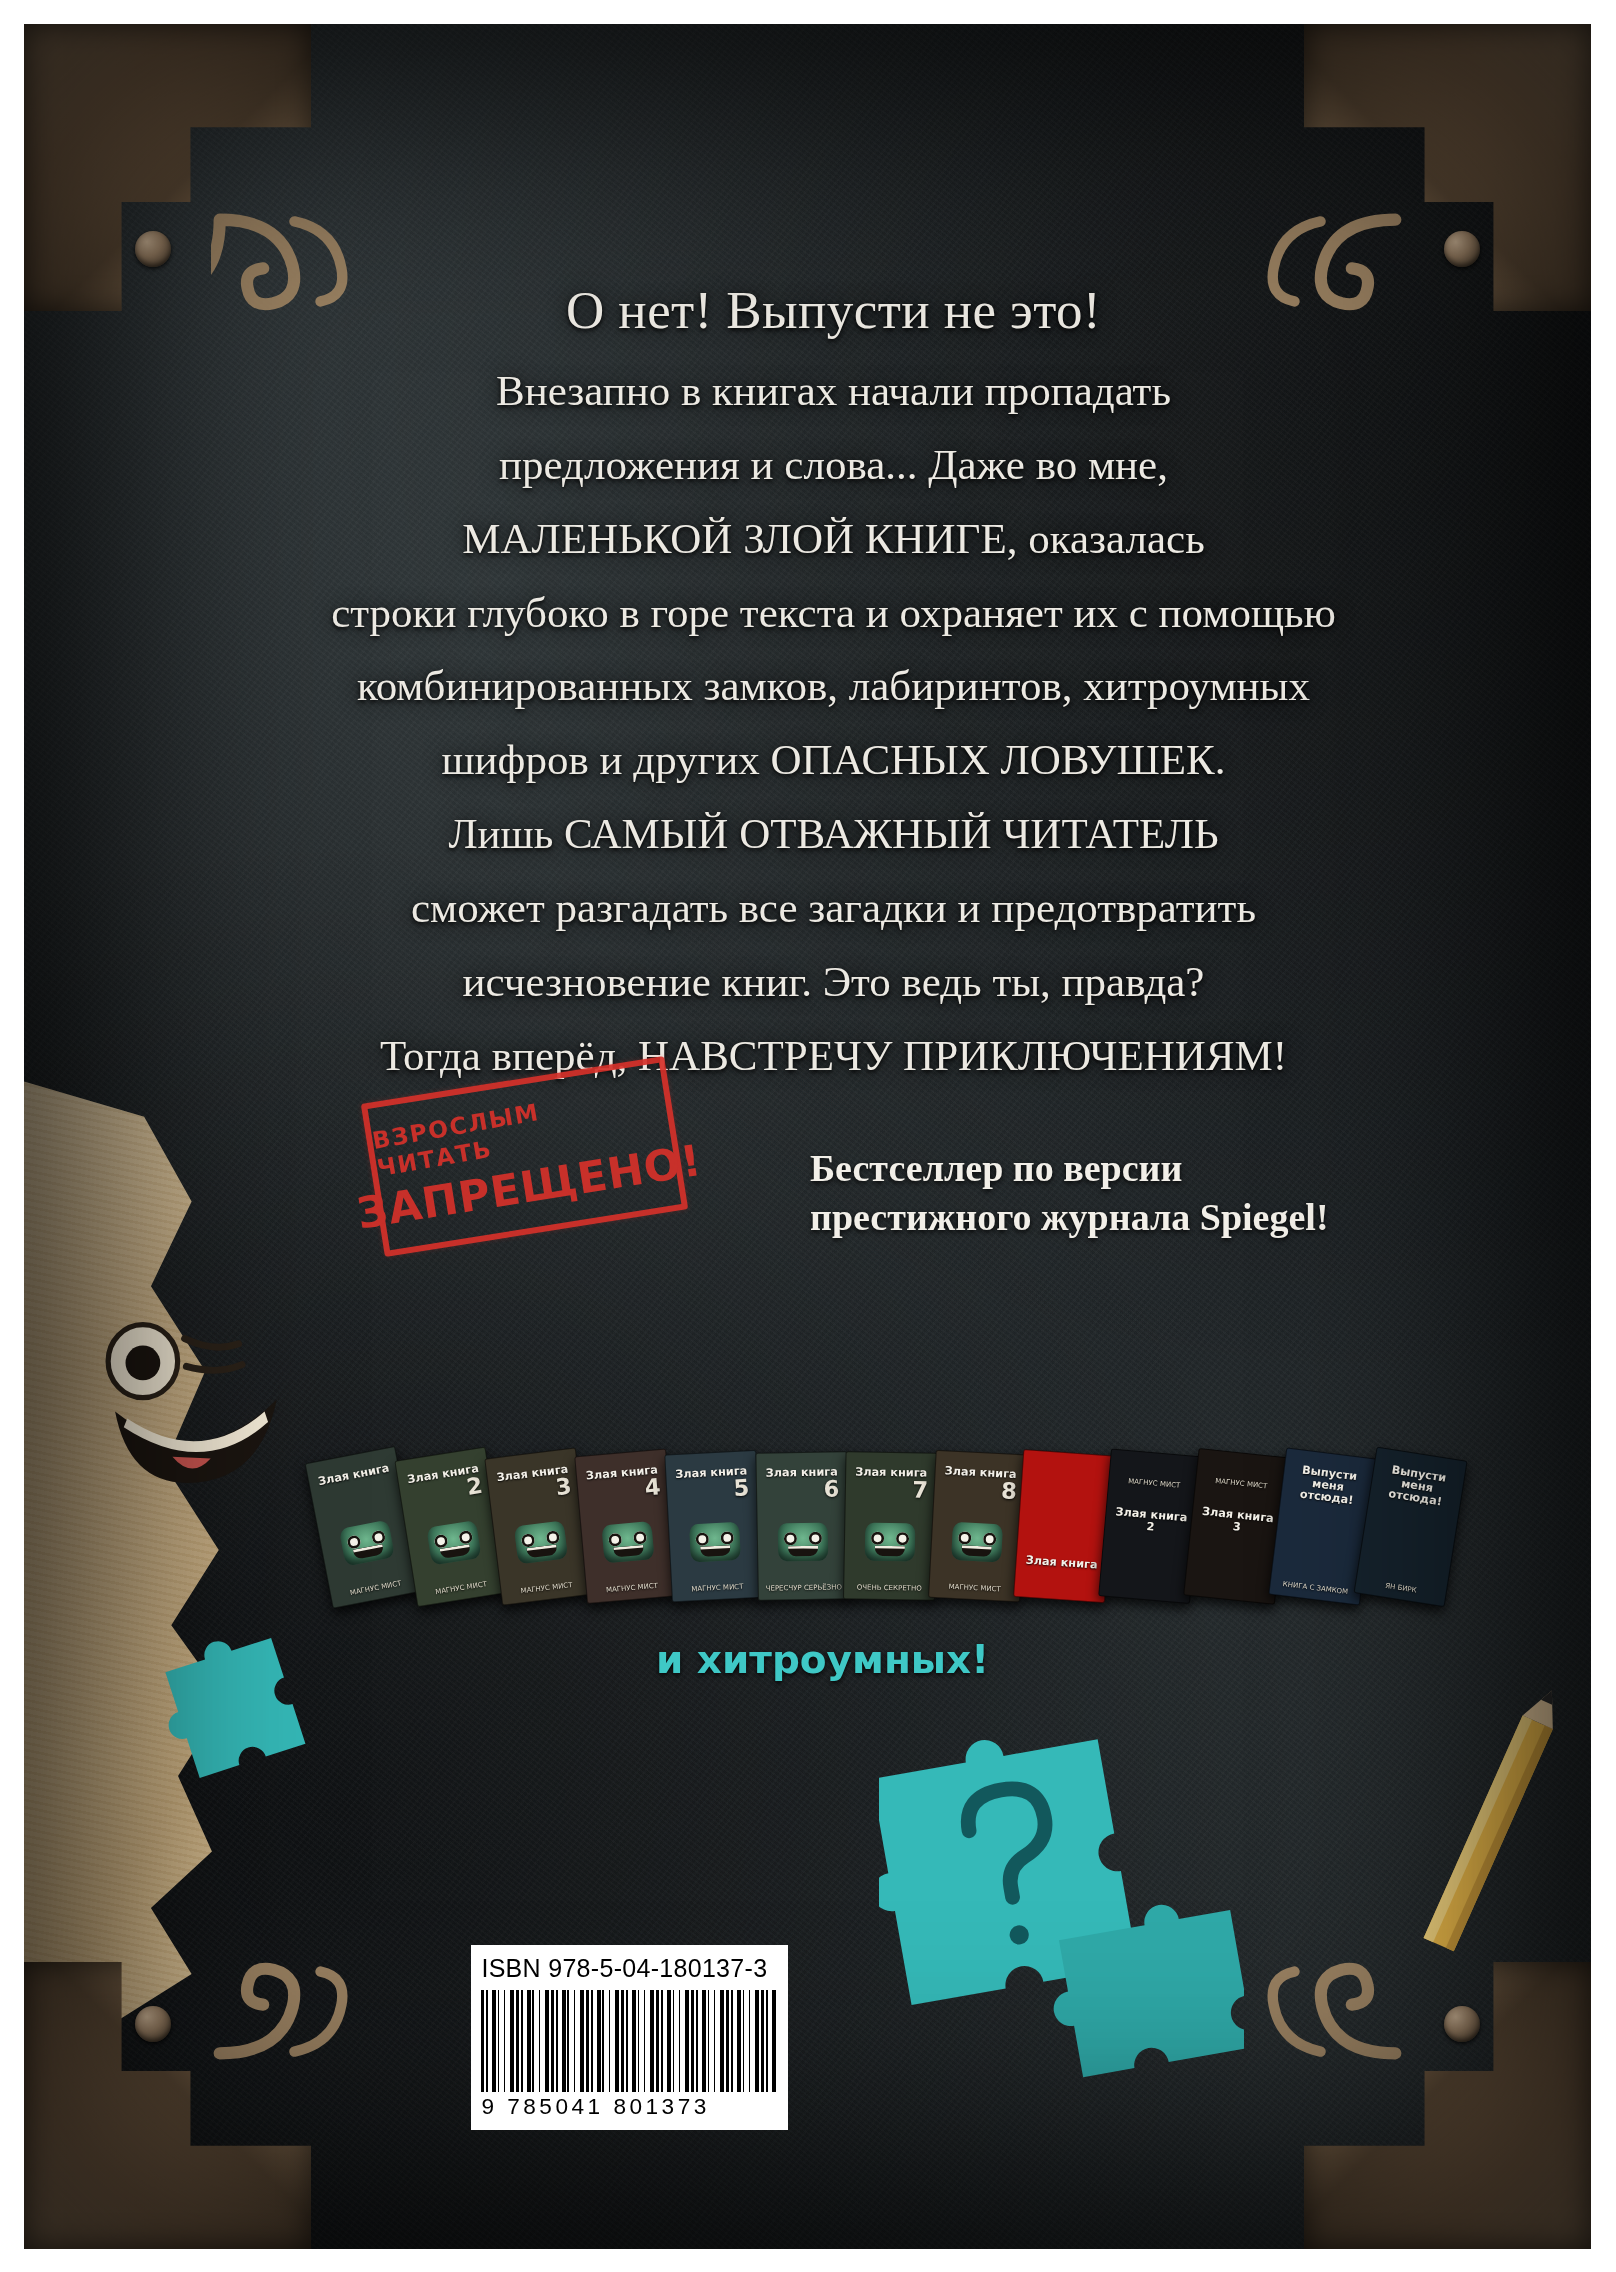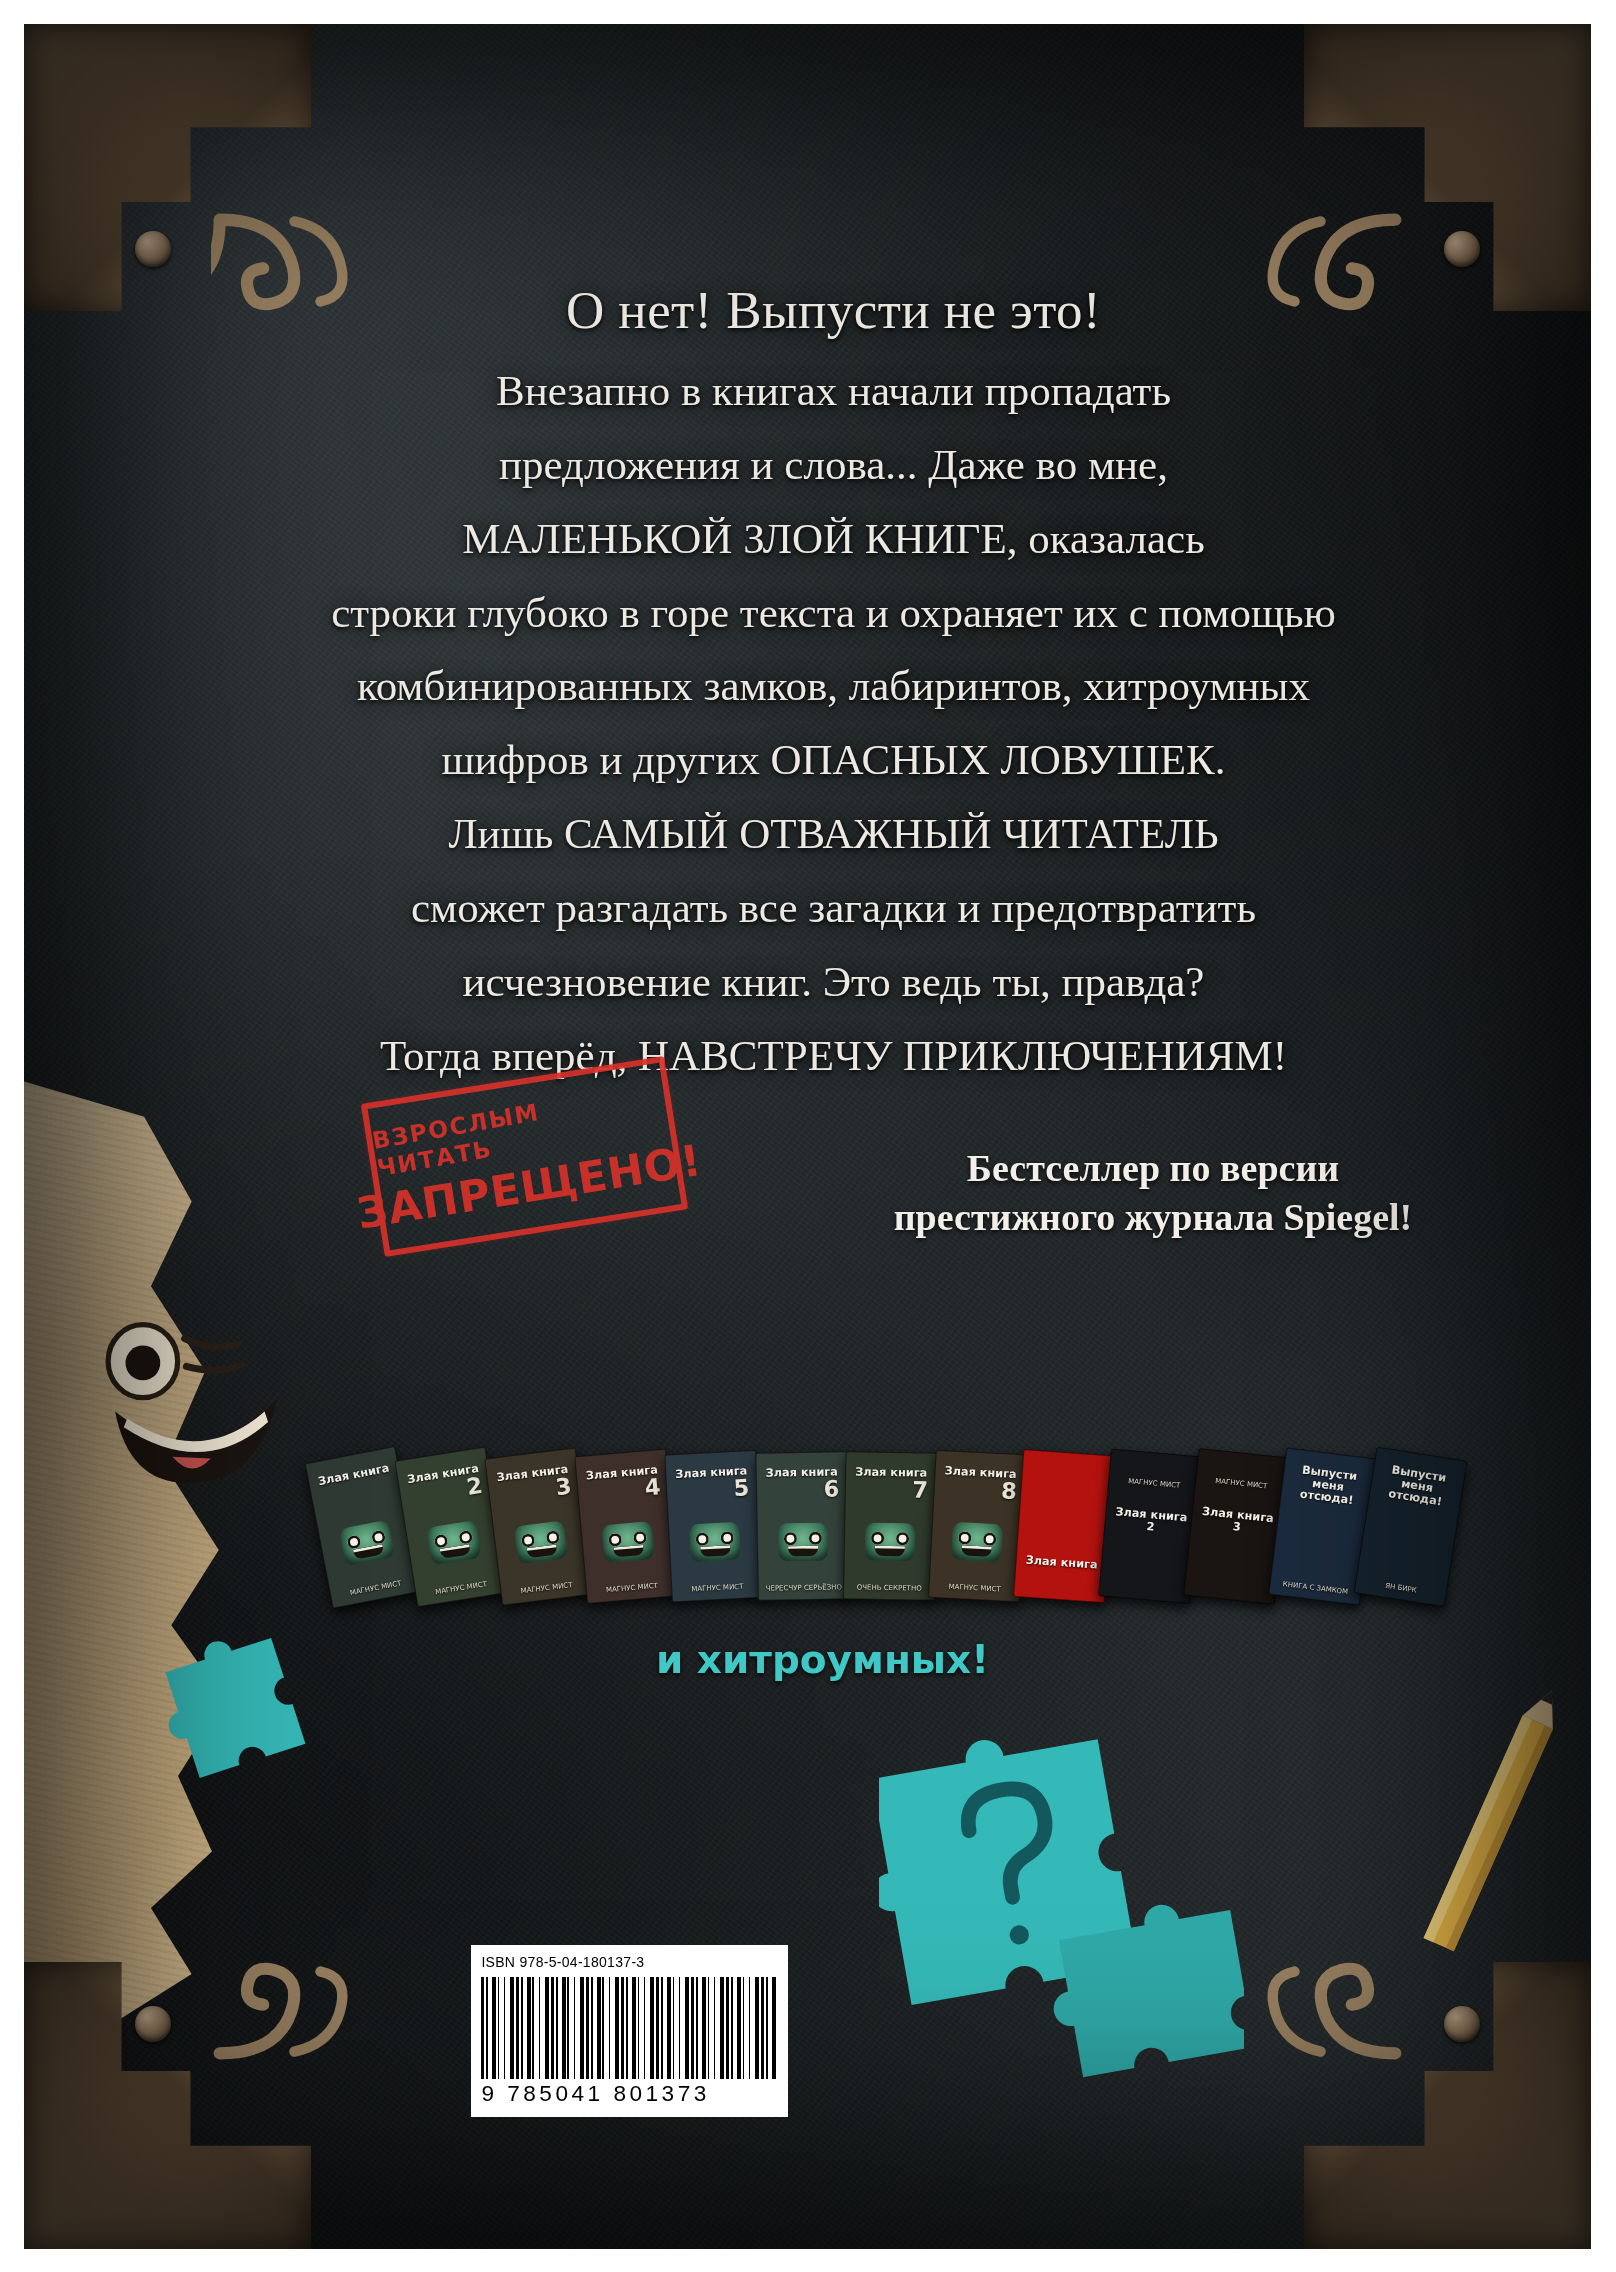--- a/index.html
+++ b/index.html
@@ -158,21 +158,20 @@
     position: absolute;
     left: 786px;
     top: 1120px;
     width: 686px;
     color: #f2efe8;
     font-family: "Liberation Serif", serif;
     font-weight: bold;
     font-size: 38px;
     line-height: 1.30;
     text-shadow: 0 1.7px 5.2px rgba(0,0,0,0.9);
-    text-align: center;
   }
 
   
   .books {
     position: absolute;
     left: 308px;
     top: 1350px;
     width: 1120px;
     height: 226px;
   }
@@ -302,21 +301,21 @@
     position: absolute;
     left: 447px;
     top: 1921px;
     width: 317px;
     background: #ffffff;
     padding: 8.7px 10.4px 10.4px 10.4px;
     box-sizing: border-box;
   }
   .isbn-text {
     font-family: "Liberation Sans", sans-serif;
-    font-size: 14px;
+    font-size: 25px;
     color: #000;
     margin-bottom: 7px;
     letter-spacing: 0.3px;
   }
   .barcode {
     height: 102px;
     width: 100%;
     background-image: repeating-linear-gradient(90deg,
       #000 0 2.6px, #fff 2.6px 5.2px, #000 5.2px 7px, #fff 7px 11.3px,
       #000 11.3px 14.8px, #fff 14.8px 16.5px, #000 16.5px 18px, #fff 18px 22.6px,

